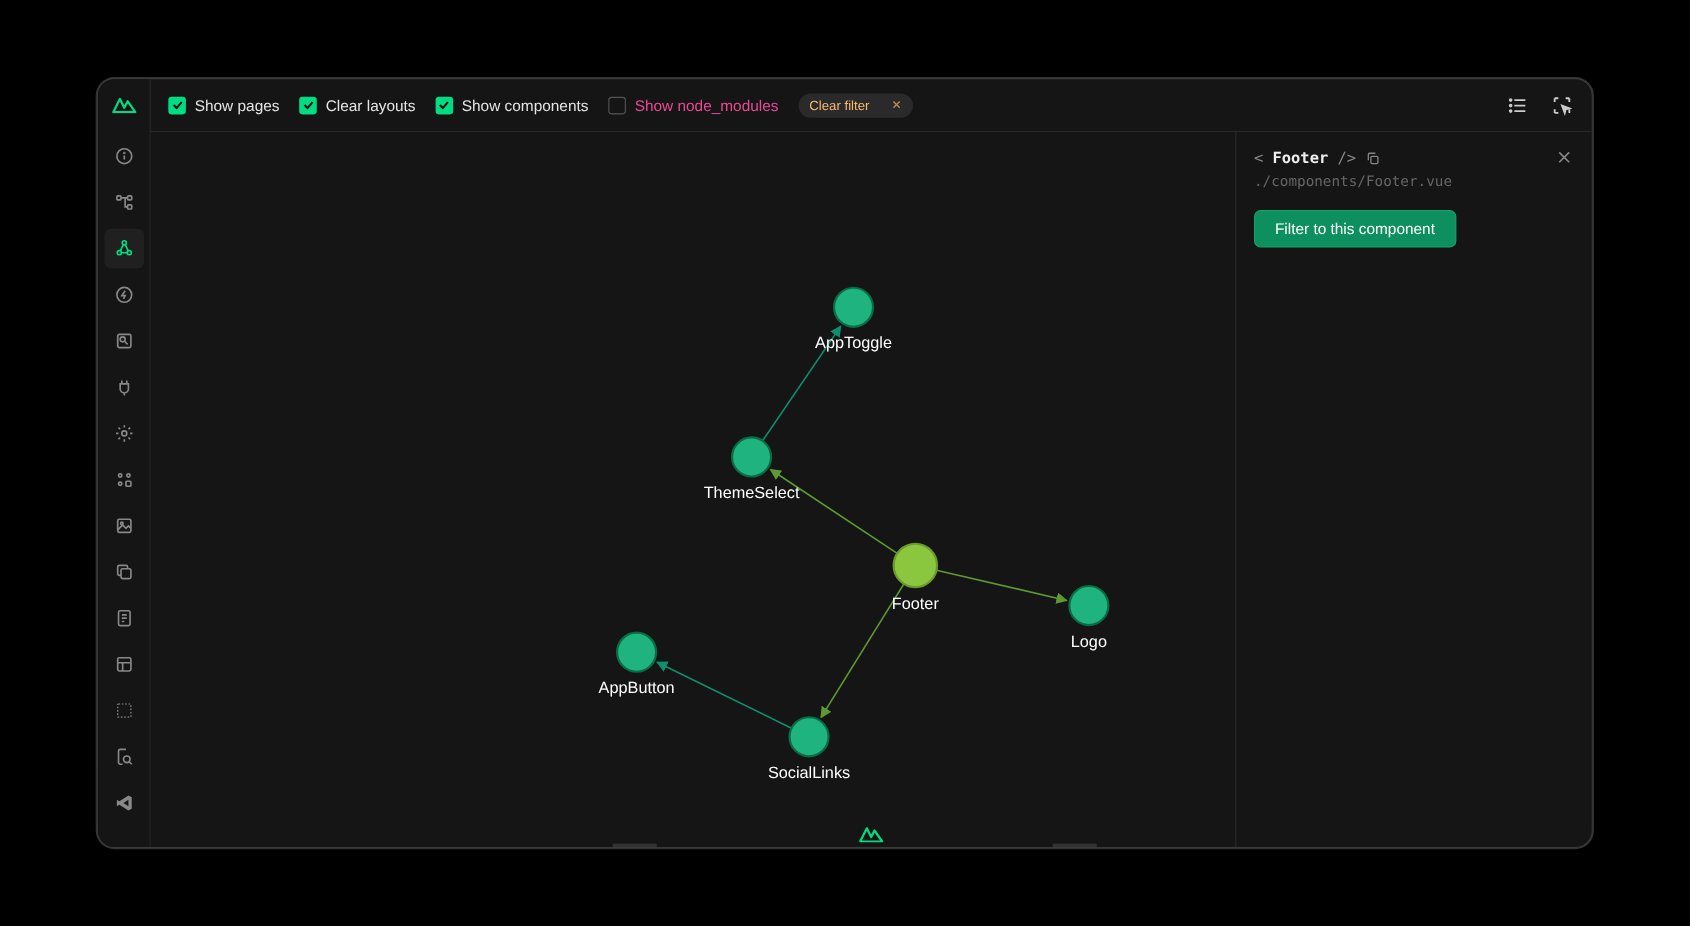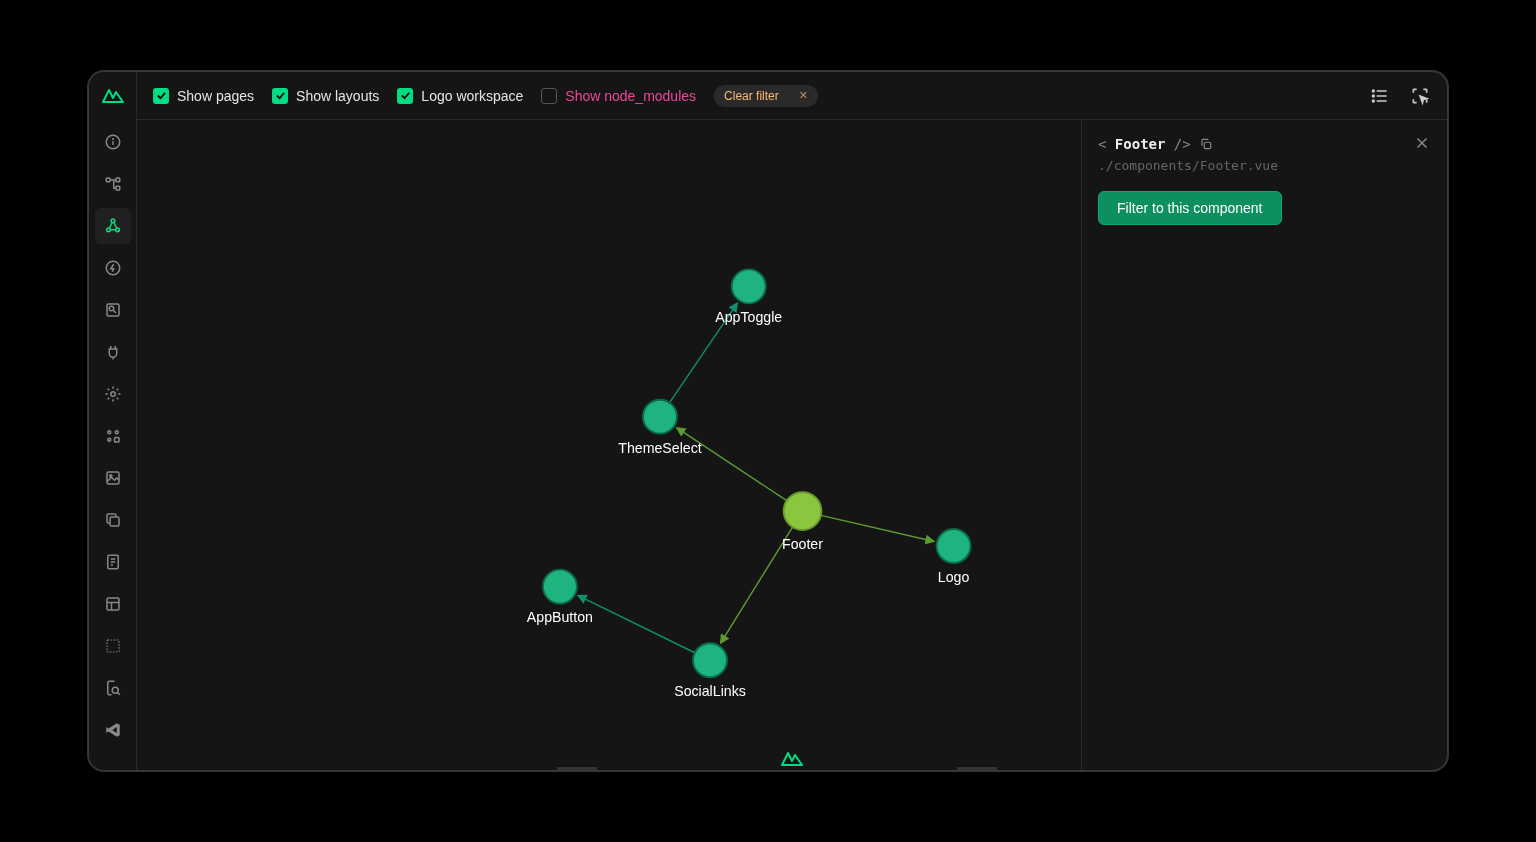--- a/index.html
+++ b/index.html
@@ -197,21 +197,21 @@
 
 .edge {
   fill: none;
   stroke-width: 1.5;
 }
 
 .edge.green { stroke: #5d9a2f; }
 .edge.teal { stroke: #0e8f6e; }
 
 .right-panel {
-  width: 366px;
+  width: 324px;
   border-left: 1px solid #2a2a2a;
   padding: 16px;
   position: relative;
 }
 
 .panel-header {
   display: flex;
   align-items: center;
   gap: 8px;
   margin-bottom: 6px;
@@ -403,29 +403,29 @@
             </svg>
         </div>
         <span class="checkbox-label">Show pages</span>
       </div>
       <div class="checkbox-group">
         <div class="checkbox checked">
           <svg viewBox="0 0 12 12">
               <path d="M2 6 L5 9 L10 3" stroke="#0a0a0a" stroke-width="2" fill="none"></path>
             </svg>
         </div>
-        <span class="checkbox-label">Show layouts</span>
+        <span class="checkbox-label">Clear layouts</span>
       </div>
       <div class="checkbox-group">
         <div class="checkbox checked">
           <svg viewBox="0 0 12 12">
               <path d="M2 6 L5 9 L10 3" stroke="#0a0a0a" stroke-width="2" fill="none"></path>
             </svg>
         </div>
-        <span class="checkbox-label">Logo workspace</span>
+        <span class="checkbox-label">Show components</span>
       </div>
       <div class="checkbox-group">
         <div class="checkbox unchecked"></div>
         <span class="checkbox-label muted">Show node_modules</span>
       </div>
       <div class="clear-filter">
         <span>Clear filter</span>
         <span class="x">✕</span>
       </div>
       <div class="topbar-spacer"></div>

